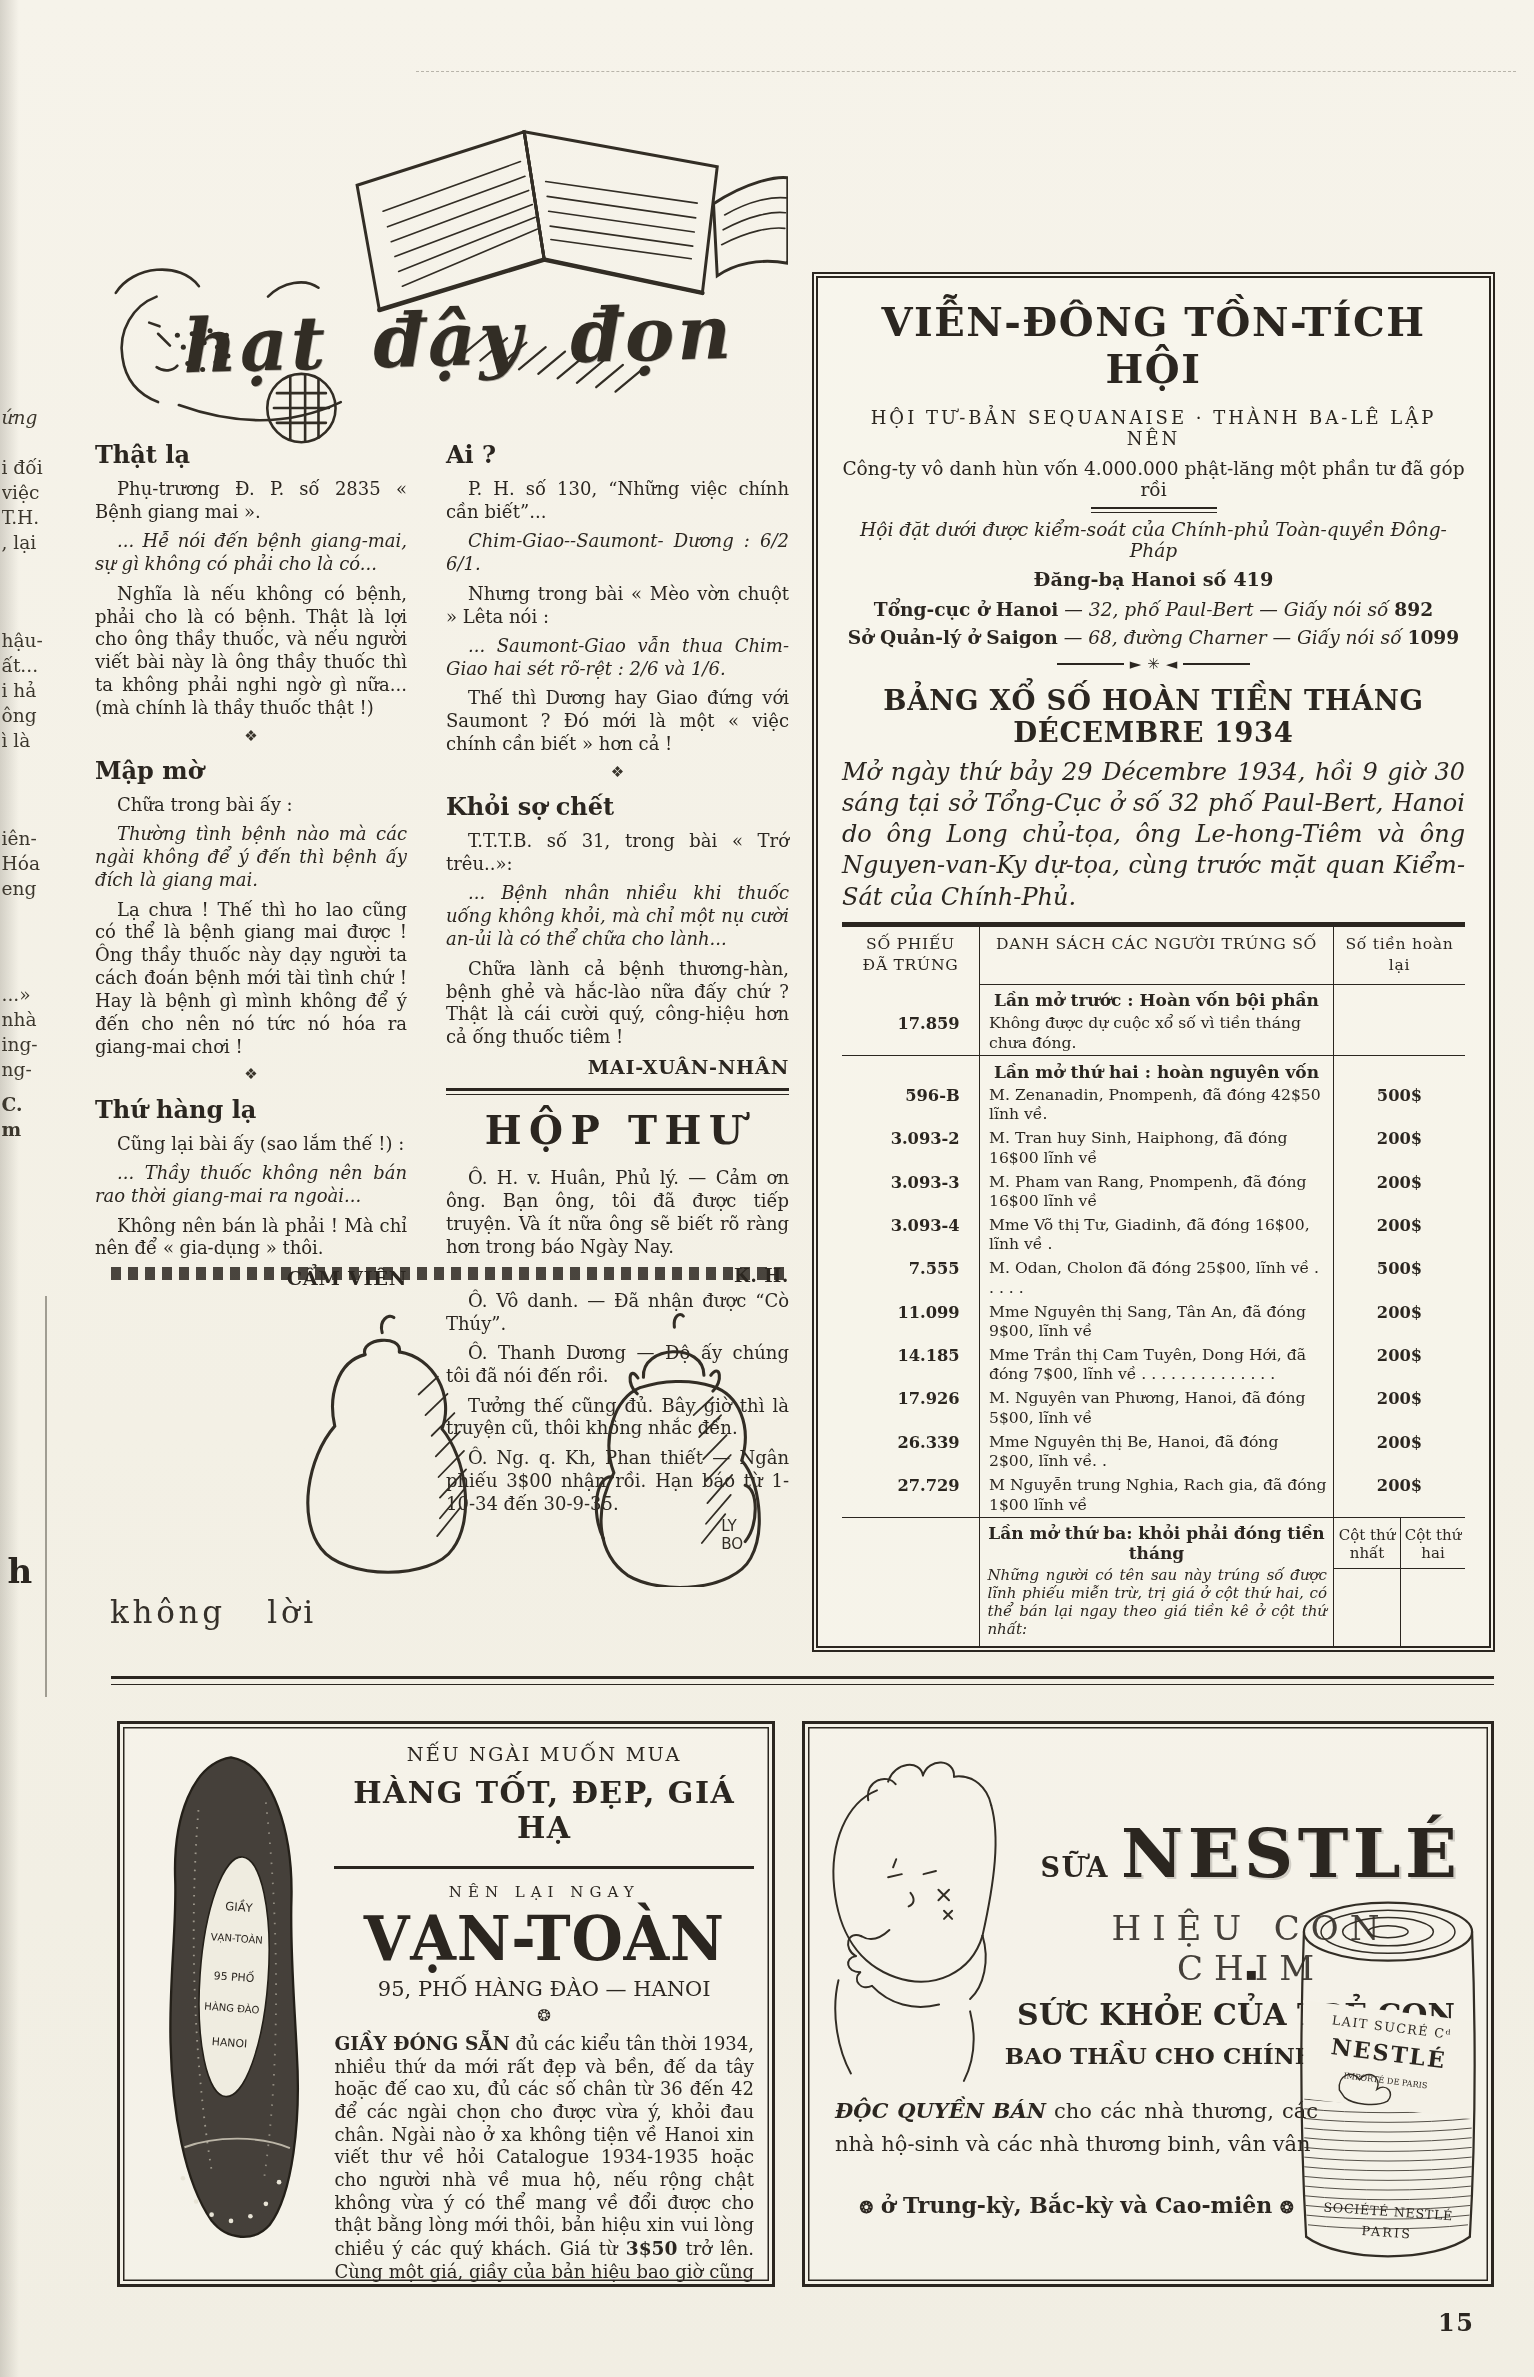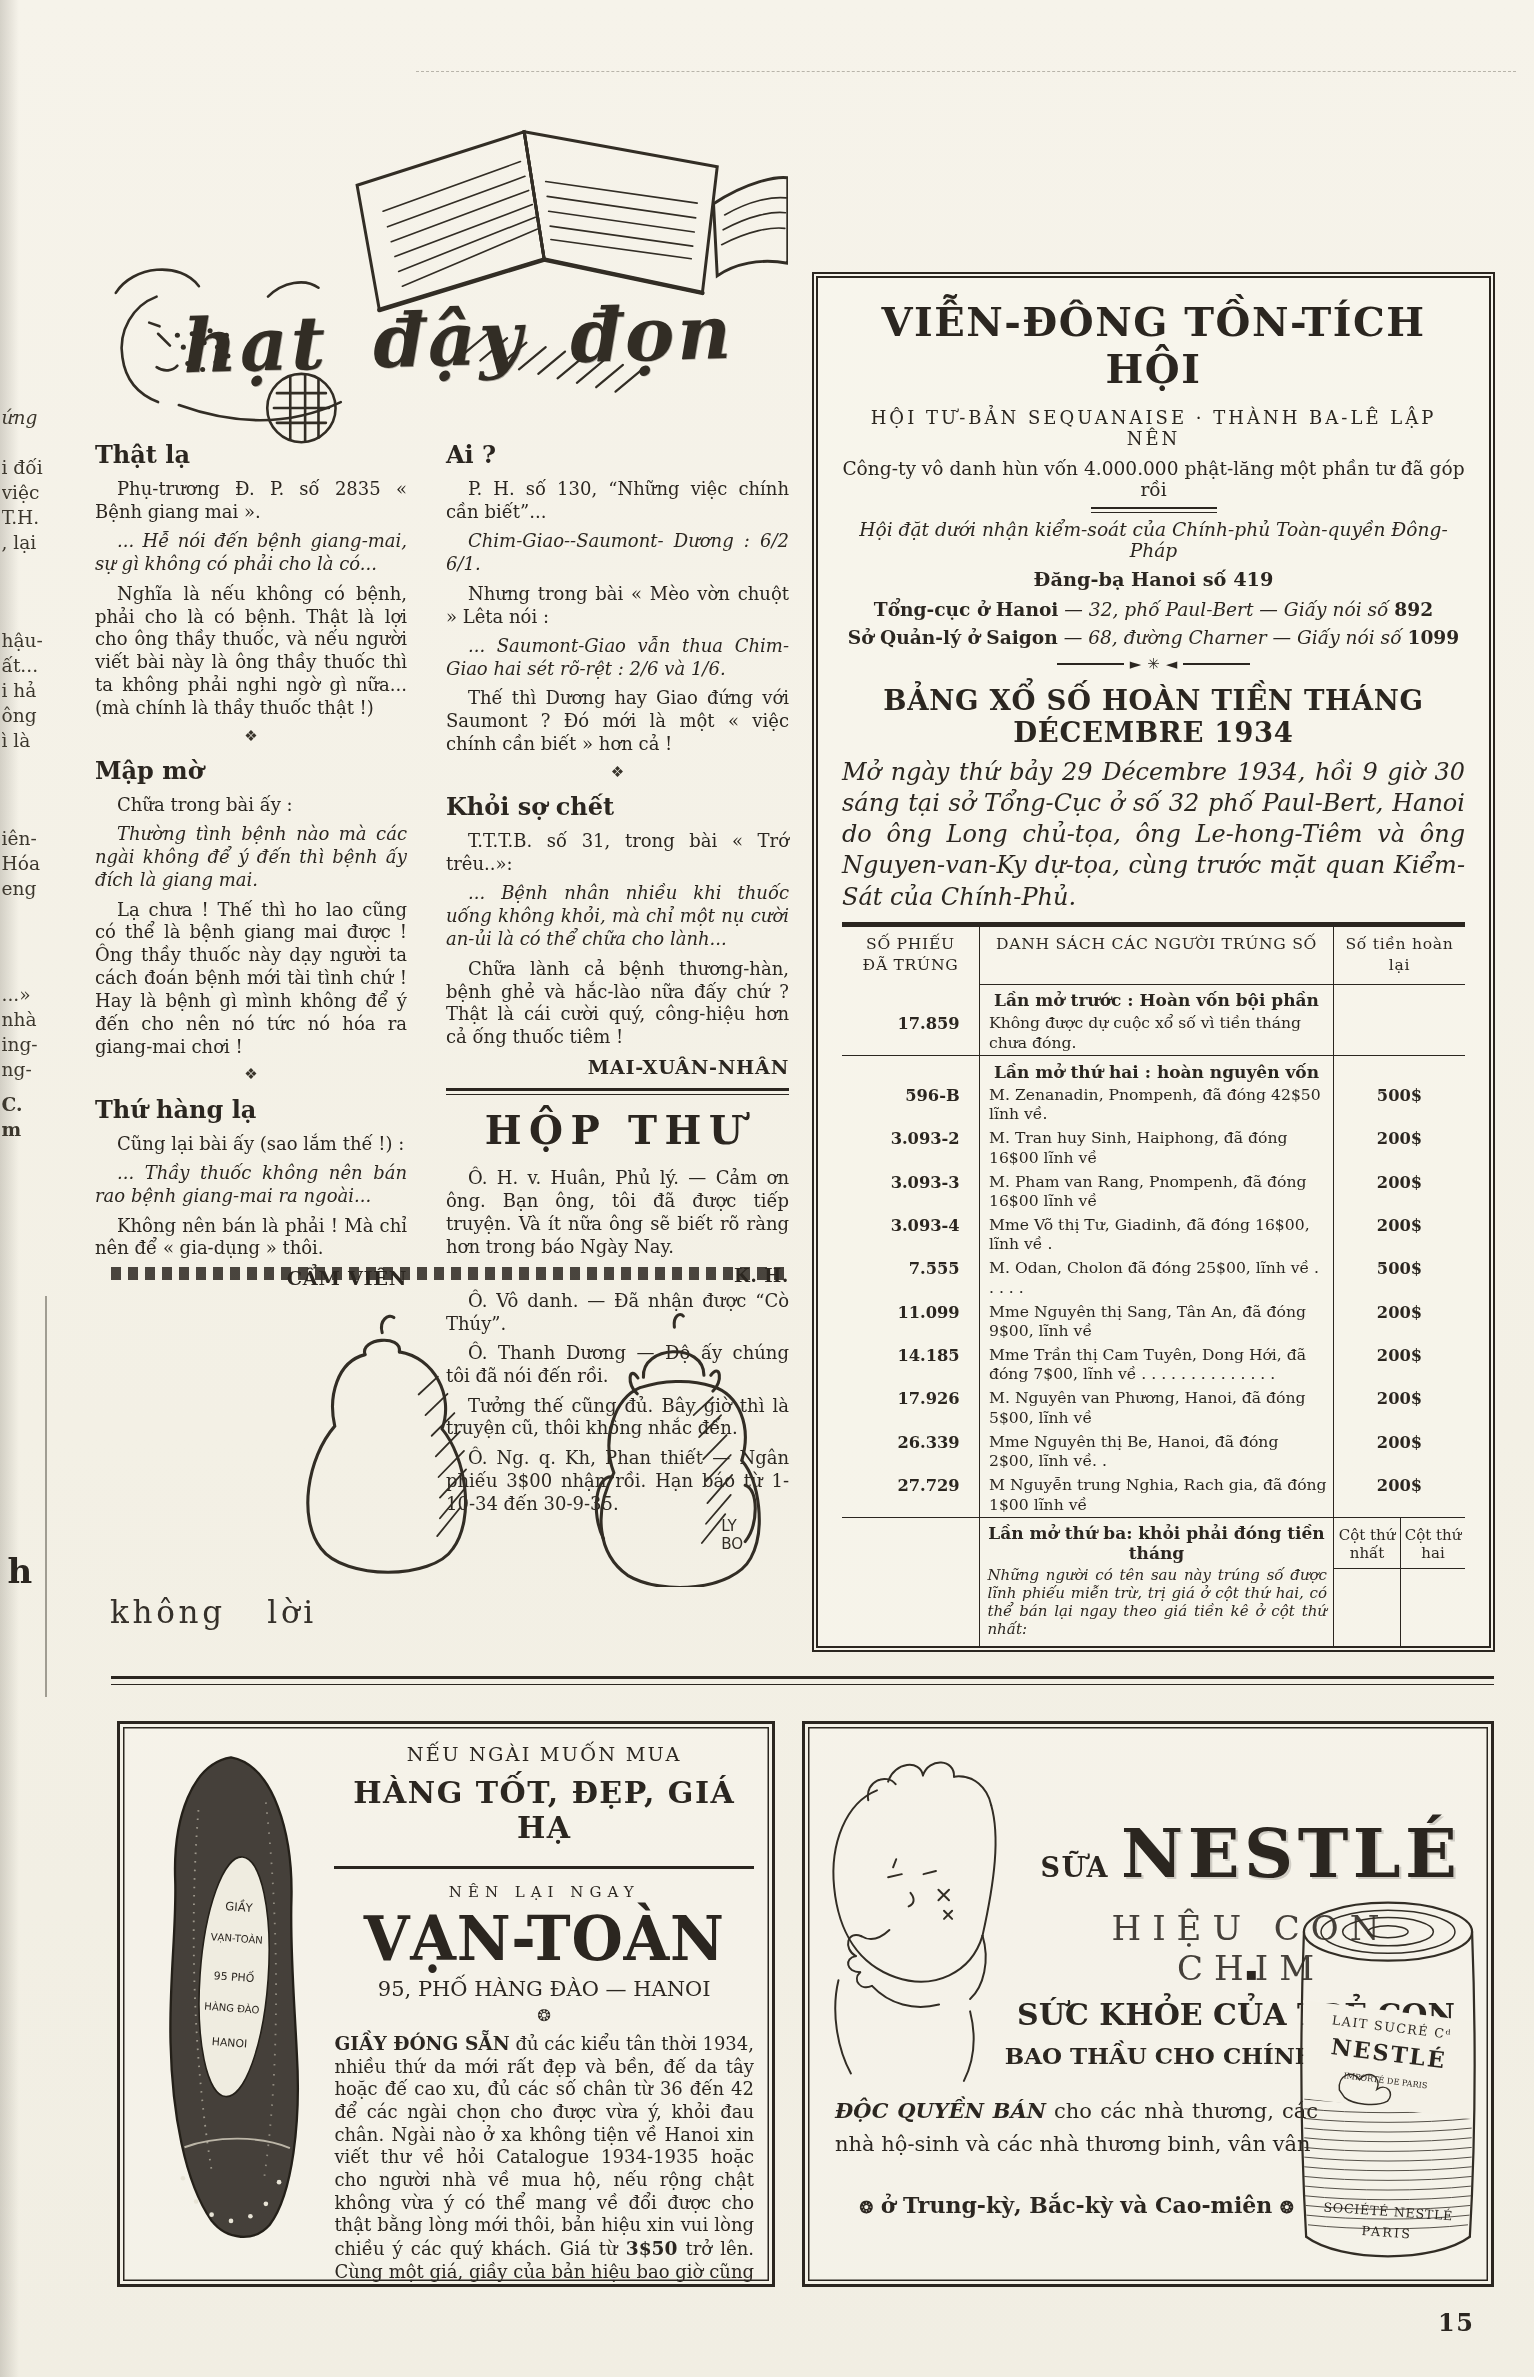--- a/index.html
+++ b/index.html
@@ -219,21 +219,21 @@
   <p class="ital">... Hễ nói đến bệnh giang-mai, sự gì không có phải cho là có...</p>
   <p>Nghĩa là nếu không có bệnh, phải cho là có bệnh. Thật là lợi cho ông thầy thuốc, và nếu người viết bài này là ông thầy thuốc thì ta không phải nghi ngờ gì nữa... (mà chính là thầy thuốc thật !)</p>
   <div class="orn">❖</div>
   <div class="art-head">Mập mờ</div>
   <p>Chữa trong bài ấy :</p>
   <p class="ital">Thường tình bệnh nào mà các ngài không để ý đến thì bệnh ấy đích là giang mai.</p>
   <p>Lạ chưa ! Thế thì ho lao cũng có thể là bệnh giang mai được ! Ông thầy thuốc này dạy người ta cách đoán bệnh mới tài tình chứ ! Hay là bệnh gì mình không để ý đến cho nên nó tức nó hóa ra giang-mai chơi !</p>
   <div class="orn">❖</div>
   <div class="art-head">Thứ hàng lạ</div>
   <p>Cũng lại bài ấy (sao lắm thế !) :</p>
-  <p class="ital">... Thầy thuốc không nên bán rao bệnh giang-mai ra ngoài...</p>
+  <p class="ital">... Thầy thuốc không nên bán rao thời giang-mai ra ngoài...</p>
   <p>Không nên bán là phải ! Mà chỉ nên để « gia-dụng » thôi.</p>
   <div class="sig">CẨM VIÊN</div>
 </div>
 
 <div class="abs newscol" style="left:446px;top:440px;width:343px">
   <div class="art-head" style="margin-top:0">Ai ?</div>
   <p>P. H. số 130, “Những việc chính cần biết”...</p>
   <p class="ital">Chim-Giao--Saumont- Dương : 6/2 6/1.</p>
   <p>Nhưng trong bài « Mèo vờn chuột » Lêta nói :</p>
   <p class="ital">... Saumont-Giao vẫn thua Chim-Giao hai sét rõ-rệt : 2/6 và 1/6.</p>
@@ -291,21 +291,21 @@
     <text x="858" y="344" font-size="22" font-family="DejaVu Sans, sans-serif" fill="#322d25"><tspan>BO</tspan></text>
   </svg>
 </div>
 <div class="abs cartoon-caption">không lời</div>
 
 <div class="abs lottery-box">
   <div class="lt-title">VIỄN-ĐÔNG TỒN-TÍCH HỘI</div>
   <div class="lt-sub1">HỘI   TƯ-BẢN   SEQUANAISE  ·  THÀNH   BA-LÊ   LẬP   NÊN</div>
   <div class="lt-sub2">Công-ty vô danh hùn vốn 4.000.000 phật-lăng một phần tư đã góp rồi</div>
   <div class="minirule"></div>
-  <div class="lt-ctrl">Hội đặt dưới nhận kiểm-soát của Chính-phủ Toàn-quyền Đông-Pháp</div>
+  <div class="lt-ctrl">Hội đặt dưới được kiểm-soát của Chính-phủ Toàn-quyền Đông-Pháp</div>
   <div class="lt-reg">Đăng-bạ Hanoi số 419</div>
   <div class="lt-addr">
     <span class="lbl">Tổng-cục ở Hanoi</span>
     <span class="mid">— 32, phố Paul-Bert — Giấy nói số</span>
     <span class="num">892</span>
   </div>
   <div class="lt-addr">
     <span class="lbl">Sở Quản-lý ở Saigon</span>
     <span class="mid">— 68, đường Charner — Giấy nói số</span>
     <span class="num">1099</span>

